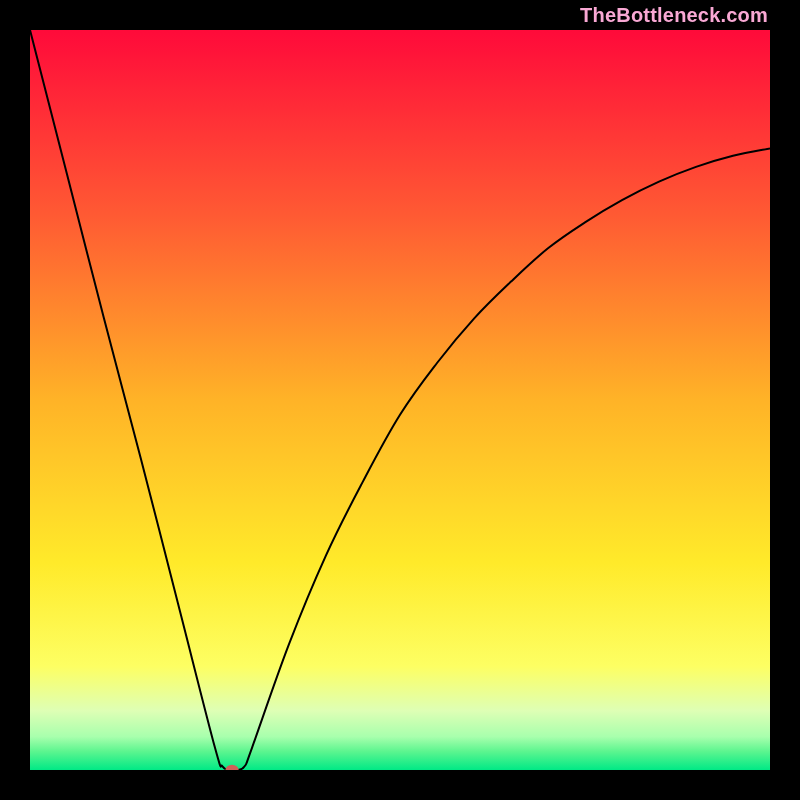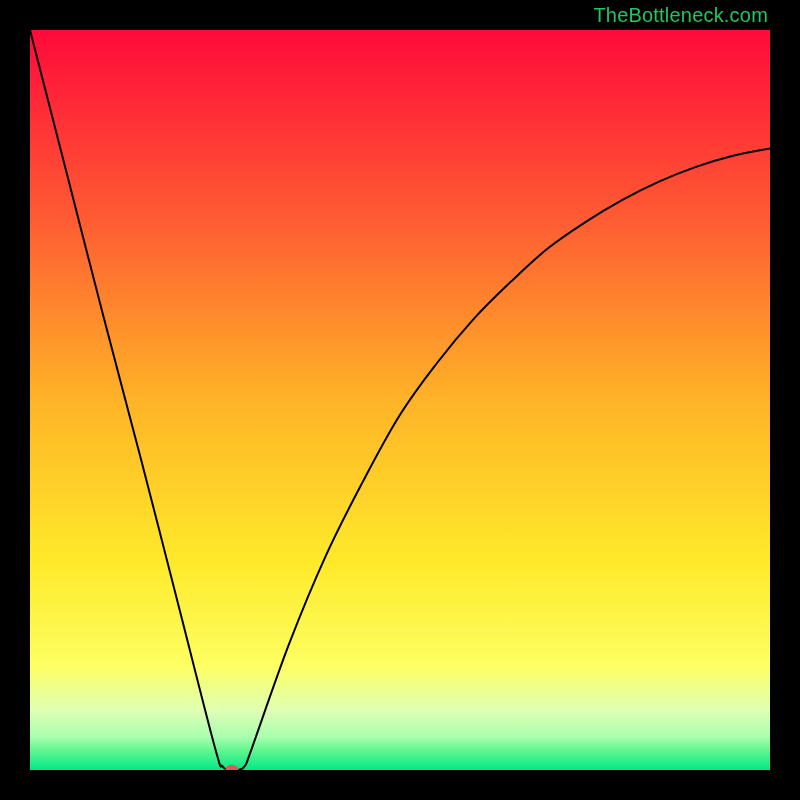--- a/index.html
+++ b/index.html
@@ -37,23 +37,23 @@
     position: absolute;
     left: 0;
     top: 0;
     width: 100%;
     height: 100%;
   }
   .watermark {
     position: absolute;
     top: 4px;
     right: 32px;
-    color: #22c55e;
+    color: #f9a8d4;
     font-size: 20px;
-    font-weight: 400;
+    font-weight: 700;
     letter-spacing: 0.2px;
   }
 </style>
 </head>
 <body>
 
 <div class="frame">
 
   <div class="plot-area">
 

